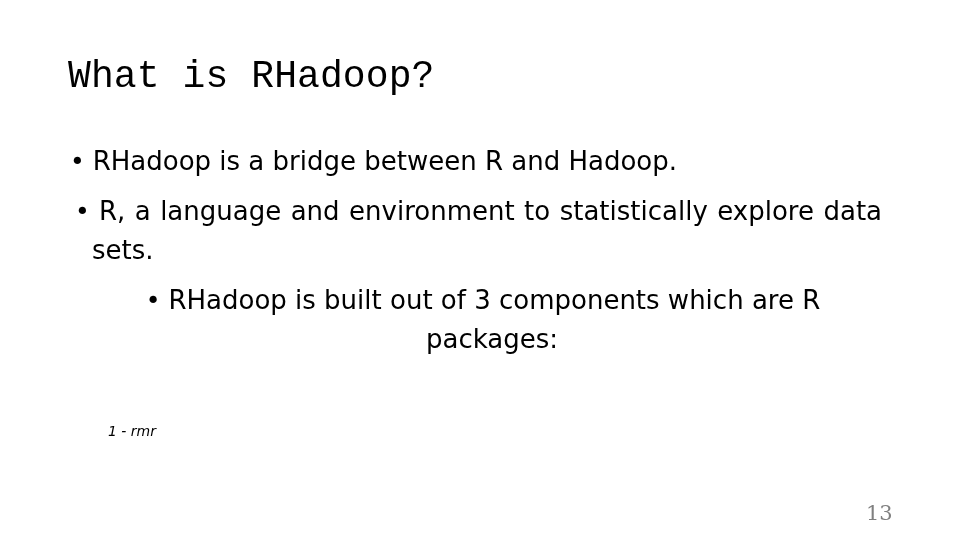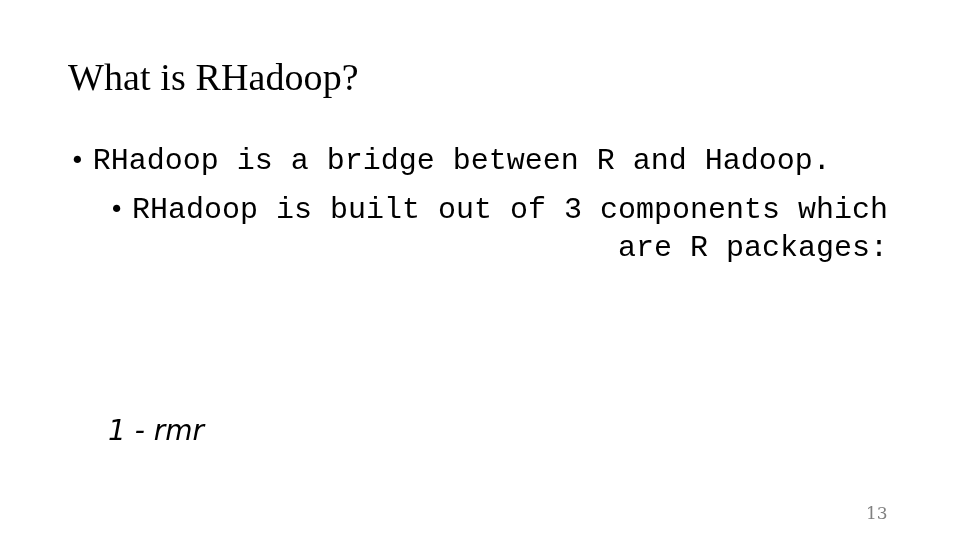--- a/index.html
+++ b/index.html
@@ -24,21 +24,21 @@
     height: 540px;
     background: #ffffff;
   }
 
   
   .slide-title {
     position: absolute;
     left: 68px;
     top: 54px;
     width: 820px;
-    font-family: Liberation Serif, serif;
+    font-family: Liberation Mono, monospace;
     font-weight: 300;
     font-size: 38px;
     line-height: 46px;
     letter-spacing: 0.1px;
     color: #000000;
     white-space: nowrap;
   }
 
   
   .body-list {
@@ -86,79 +86,82 @@
     text-justify: inter-word;
     margin-top: 10px;
   }
 
   
   .bullet-4 {
     margin-left: 78px;
     margin-right: 72px;
     text-indent: -18px;
     padding-left: 18px;
-    text-align: right;
+    text-align: center;
     margin-top: 10px;
   }
 
   .bullet-glyph {
     font-size: 25px;
     line-height: 1;
   }
 
   .bullet-text {
-    font-size: 30px;
-    font-family: Liberation Mono, monospace;
+    font-size: 26px;
   }
 
   
   .sub-list {
     position: absolute;
     left: 108px;
     top: 412px;
     width: 400px;
   }
 
   .sub-item {
     font-family: "DejaVu Sans", sans-serif;
     font-style: italic;
     font-weight: 400;
-    font-size: 28px;
+    font-size: 14px;
     line-height: 38px;
     color: #000000;
     white-space: nowrap;
   }
 
   
   .page-number {
     position: absolute;
     left: 866px;
     top: 503px;
     width: 40px;
     font-family: "DejaVu Serif", serif;
-    font-size: 17px;
+    font-size: 21px;
     line-height: 20px;
     color: #808080;
     text-align: left;
   }
 </style>
 </head>
 <body>
 
 <div class="slide">
 
   <div class="slide-title">What is RHadoop?</div>
 
   <div class="body-list">
 
     <div class="bullet-row bullet-1">
       <span class="bullet-glyph">•</span>
       <span class="bullet-text">RHadoop is a bridge between R and Hadoop.</span>
     </div>
 
+    <div class="bullet-row bullet-2">
+      <span class="bullet-glyph">•</span>
+      <span class="bullet-text">R, a language and environment to statistically explore data sets.</span>
+    </div>
 
 
     <div class="bullet-row bullet-4">
       <span class="bullet-glyph">•</span>
       <span class="bullet-text">RHadoop is built out of 3 components which are R packages:</span>
     </div>
 
   </div>
 
   <div class="sub-list">

